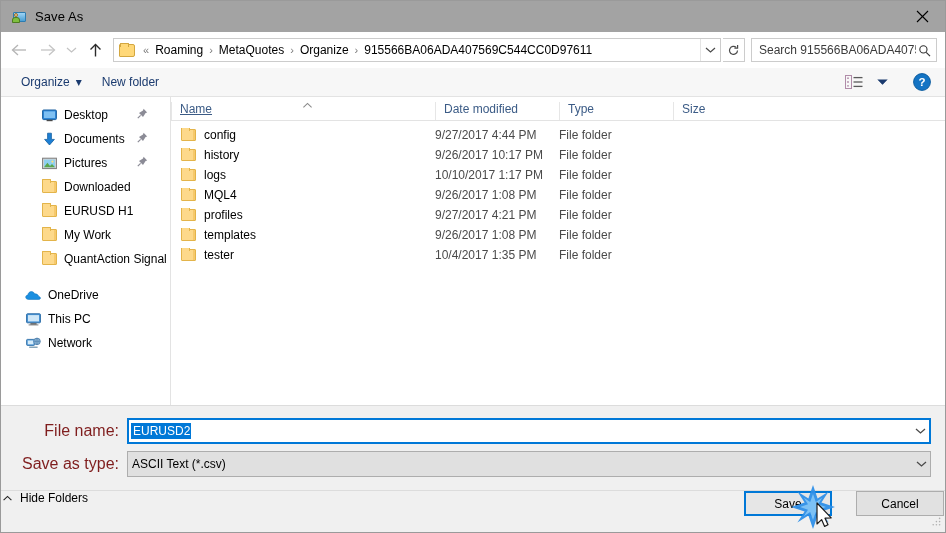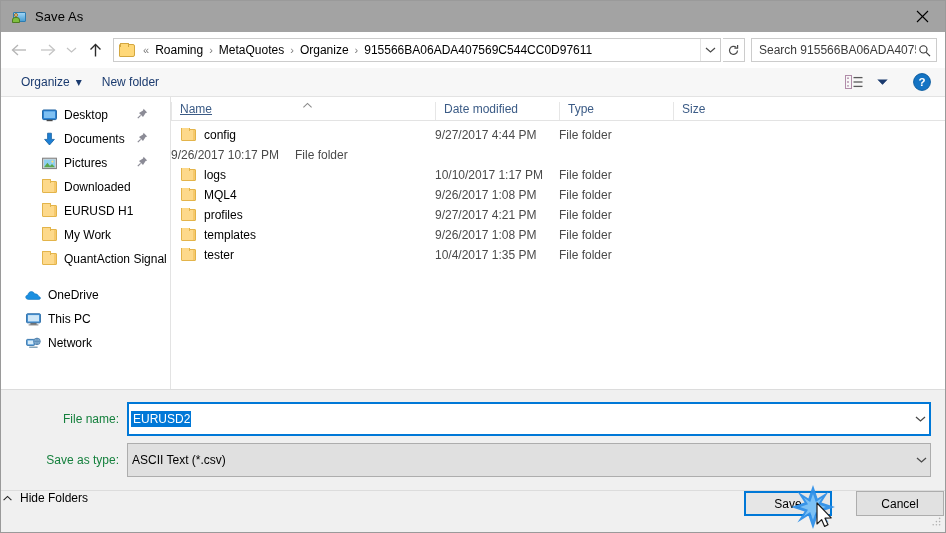--- a/index.html
+++ b/index.html
@@ -301,27 +301,27 @@
   }
   .formrow {
     display: flex;
     align-items: center;
     margin-bottom: 7px;
   }
   .formlabel {
     width: 112px;
     text-align: right;
     padding-right: 8px;
-    font-size: 12px;
-    color: #15803d;
+    font-size: 16px;
+    color: #7f1d1d;
     flex: 0 0 auto;
   }
   .combo {
     flex: 1 1 auto;
-    height: 34px;
+    height: 26px;
     background: #ffffff;
     border: 1px solid #7a7a7a;
     display: flex;
     align-items: center;
     padding-left: 3px;
     min-width: 0;
   }
   .combo.focused { border: 2px solid #0078d7; padding-left: 2px; }
   .combo.readonly { background: #e0e0e0; border: 1px solid #adadad; padding-left: 4px; }
   .combo .val { font-size: 12px; flex: 1 1 auto; overflow: hidden; white-space: nowrap; }
@@ -640,20 +640,24 @@
         <div class="row">
           <span class="cell cell-name">
             <span class="folder-ico"></span>
             <span>config</span>
           </span>
           <span class="cell cell-date">9/27/2017 4:44 PM</span>
           <span class="cell cell-type">File folder</span>
           <span class="cell cell-size"></span>
         </div>
         <div class="row">
+          <span class="cell cell-name">
+            <span class="folder-ico"></span>
+            <span>history</span>
+          </span>
           <span class="cell cell-date">9/26/2017 10:17 PM</span>
           <span class="cell cell-type">File folder</span>
           <span class="cell cell-size"></span>
         </div>
         <div class="row">
           <span class="cell cell-name">
             <span class="folder-ico"></span>
             <span>logs</span>
           </span>
           <span class="cell cell-date">10/10/2017 1:17 PM</span>

